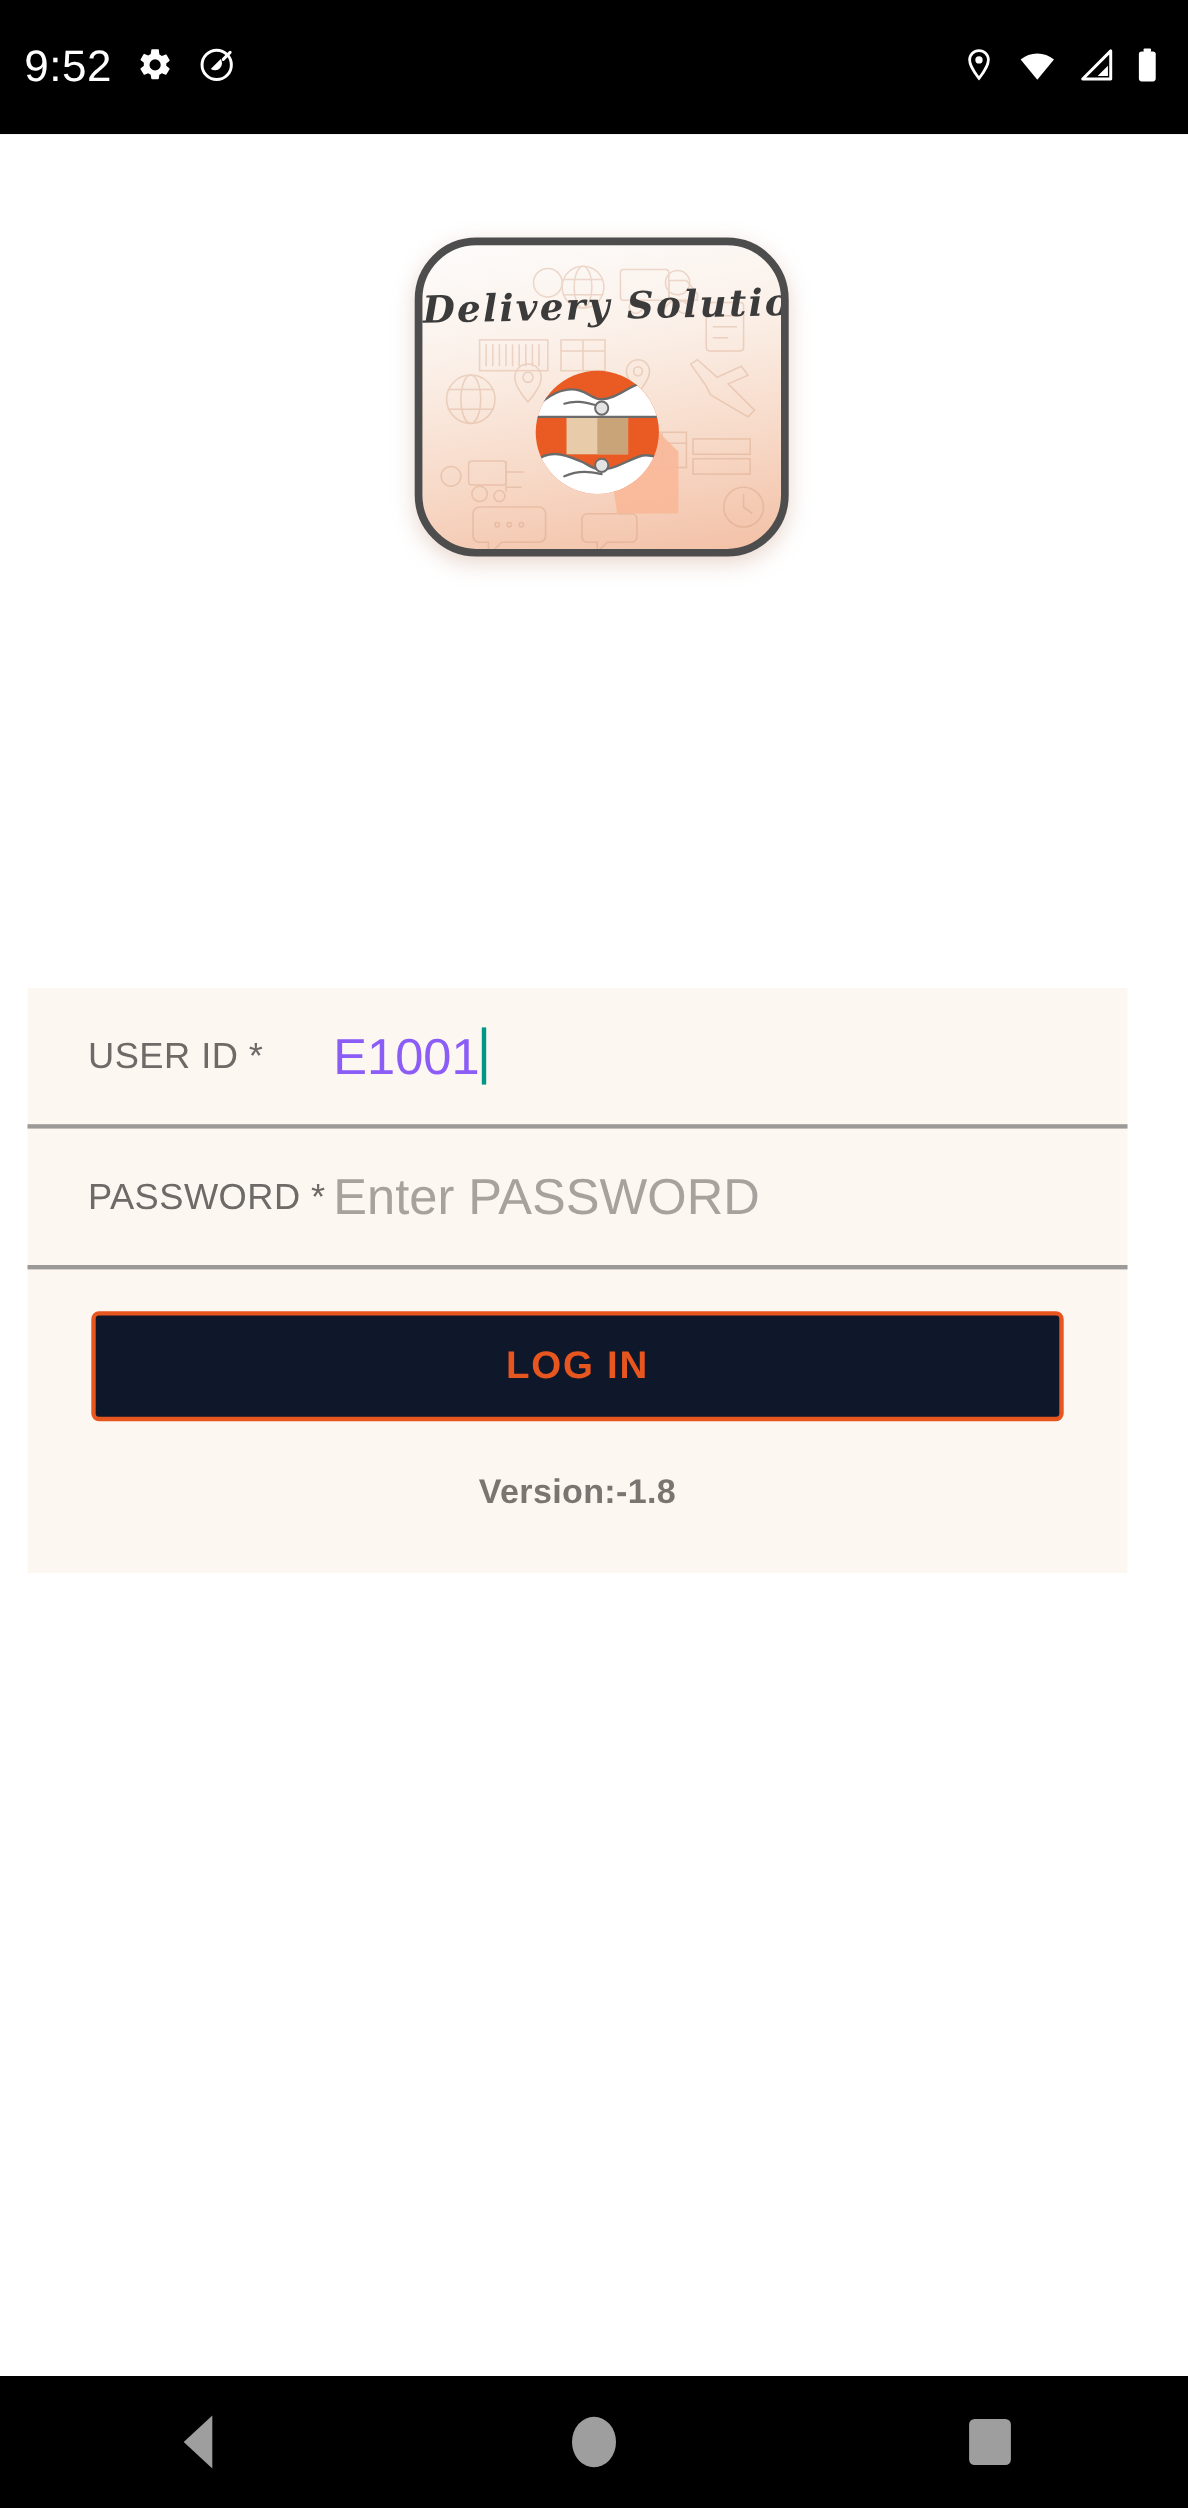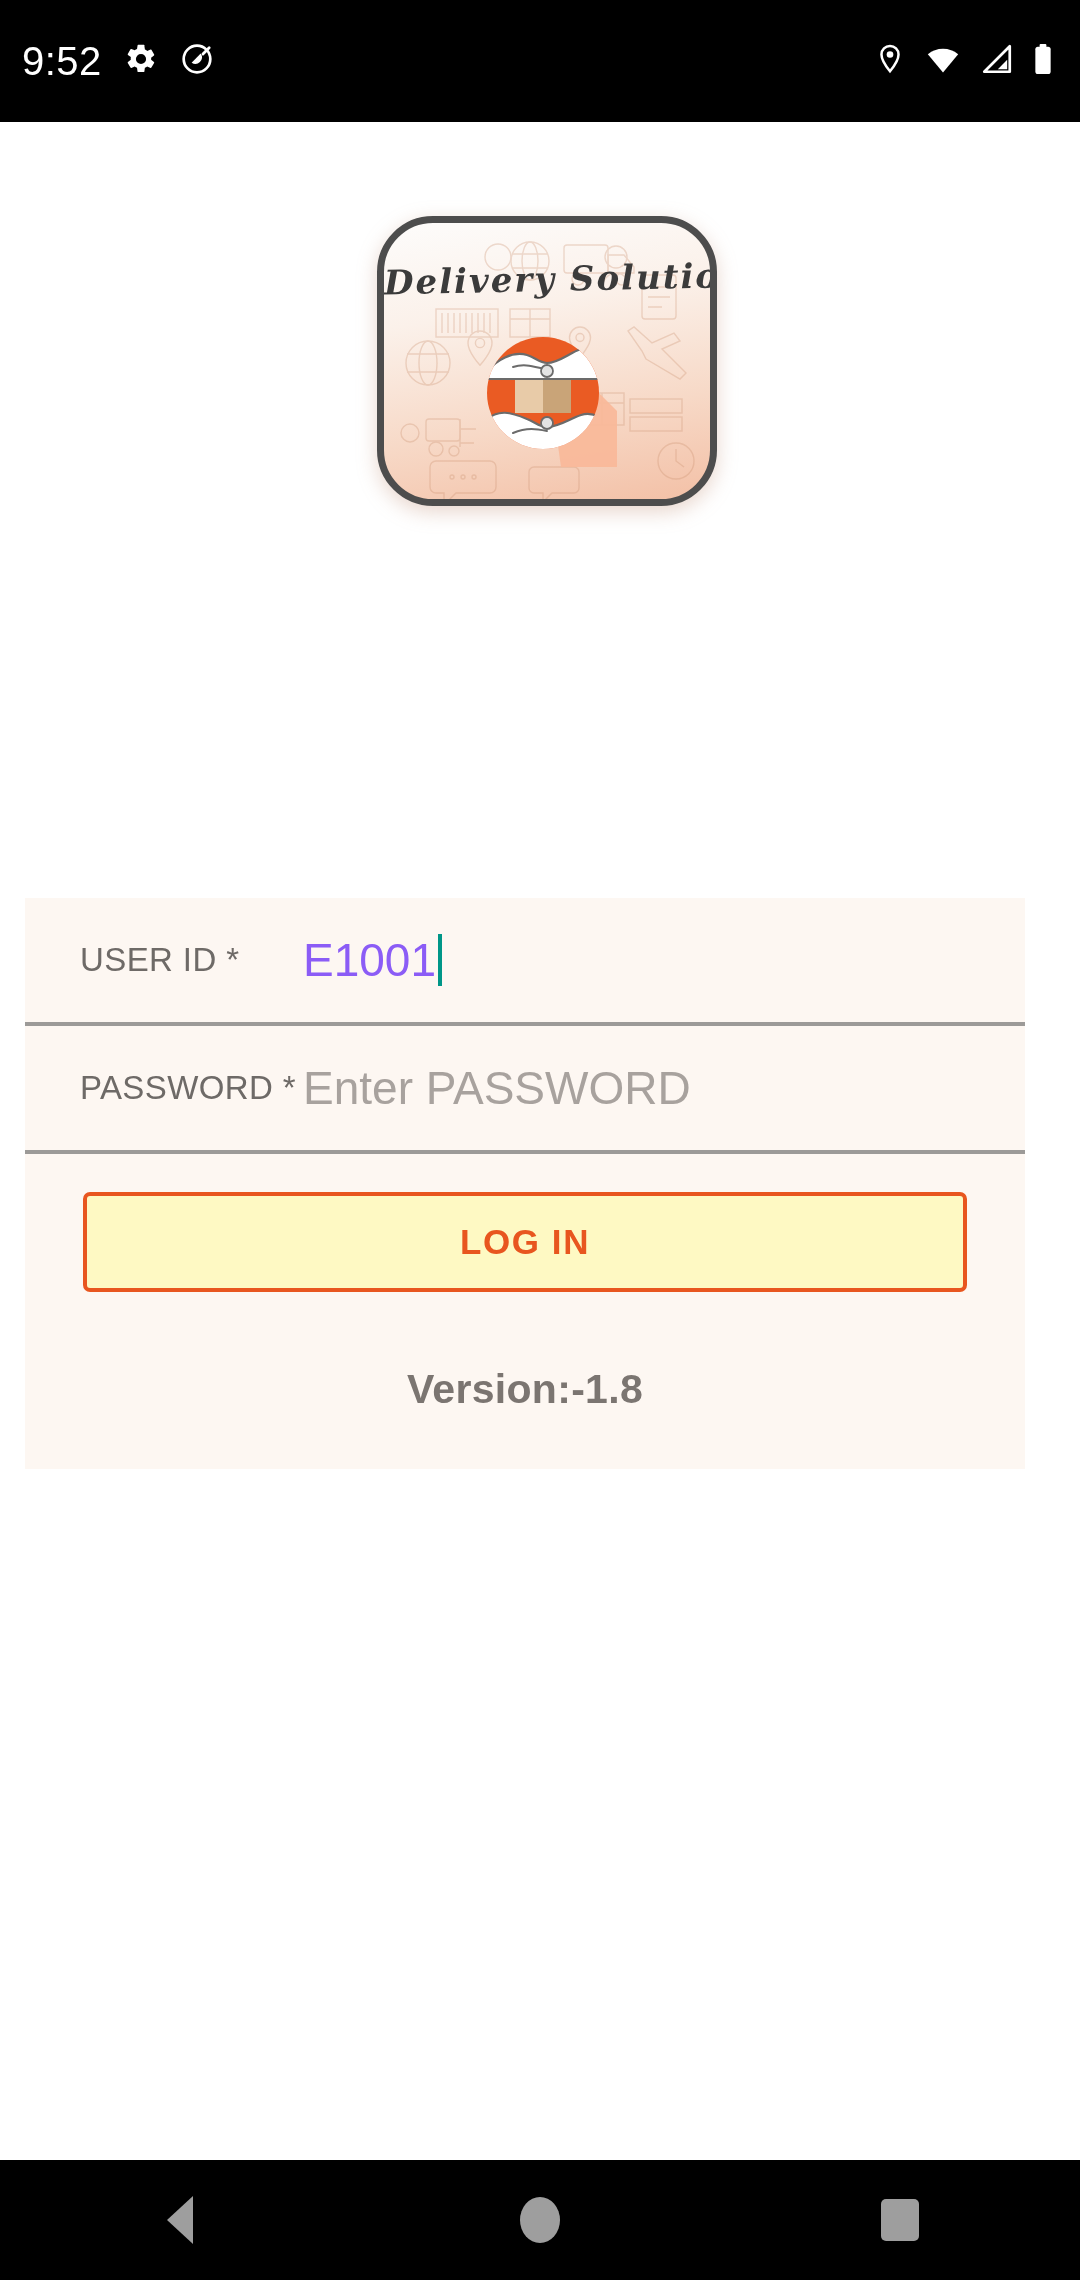--- a/index.html
+++ b/index.html
@@ -162,40 +162,40 @@
   }
 
   
   .btn-area {
     padding: 38px 58px 0 58px;
   }
   .login-btn {
     width: 100%;
     height: 100px;
     box-sizing: border-box;
-    background: #fef9c3;
+    background: #0f172a;
     border: 4px solid #e8561f;
     border-radius: 7px;
     color: #e8561f;
     font-size: 35px;
     font-weight: bold;
     letter-spacing: 1.6px;
     font-family: "Liberation Sans", sans-serif;
     cursor: pointer;
     display: flex;
     align-items: center;
     justify-content: center;
   }
   .version {
     text-align: center;
-    font-size: 41px;
+    font-size: 31px;
     font-weight: bold;
     color: #7b7571;
     letter-spacing: 0.3px;
-    padding: 74px 0 56px 0;
+    padding: 46px 0 56px 0;
   }
 
   
   .nav-bar {
     position: absolute;
     bottom: 0; left: 0;
     width: 1080px;
     height: 120px;
     background: #000000;
     display: flex;

